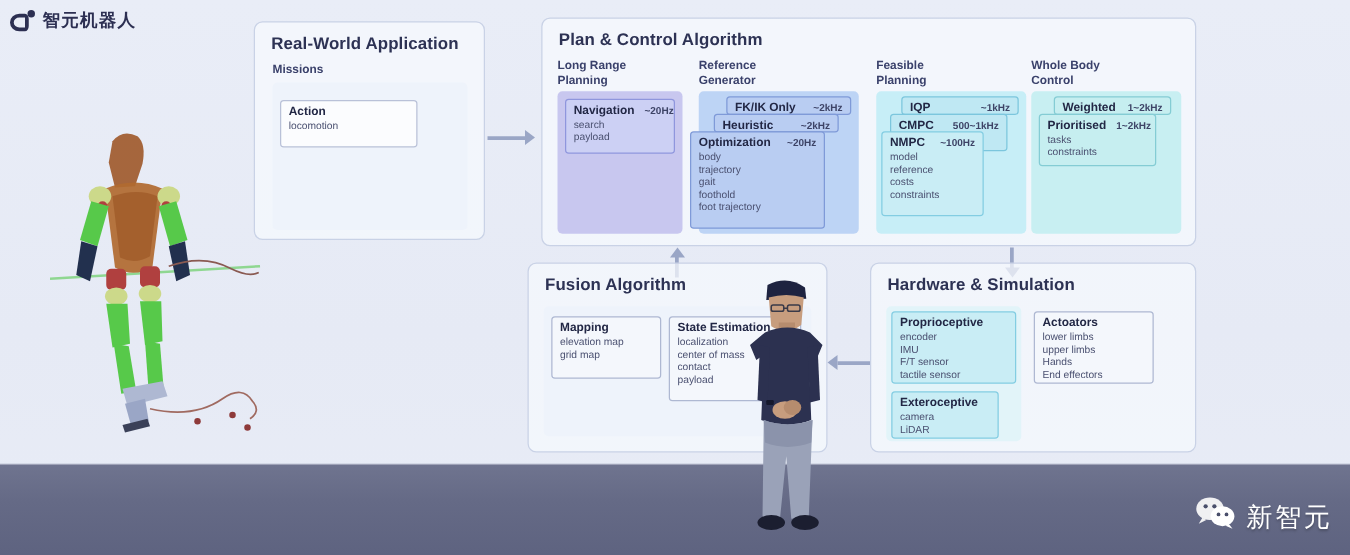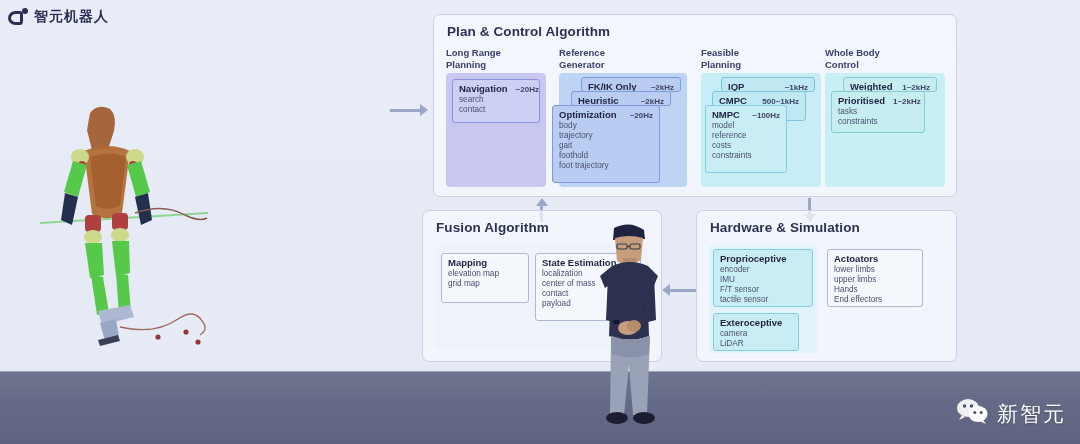--- a/index.html
+++ b/index.html
@@ -237,39 +237,51 @@
       <path d="M95 118 q28 -10 50 2 q14 7 22 3" stroke="#8a5a52" stroke-width="1.4" fill="none"></path>
       <path d="M80 232 q35 8 58 -8 q16 -11 24 2 q7 8 -2 14" stroke="#a06a60" stroke-width="1.4" fill="none"></path>
       <circle cx="118" cy="242" r="2.6" fill="#8e3a3a"></circle>
       <circle cx="146" cy="237" r="2.6" fill="#8e3a3a"></circle>
       <circle cx="158" cy="247" r="2.6" fill="#8e3a3a"></circle>
     </svg>
   </div>
 
   <div id="slide">
 
+    <div class="panel" style="left:3px; top:5px; width:185px; height:175px;">
+      <div class="panel-title">Real-World Application</div>
+      <div class="sub-label" style="left:14px; top:32px;">Missions</div>
+      <div class="zone z-pale" style="left:14px; top:48px; width:156px; height:118px;"></div>
+      <div class="tile t-plain" style="left:20px; top:62px; width:110px; height:38px;">
+        <div class="th">
+          <span class="tname">Action</span>
+          <span class="tfreq"></span>
+        </div>
+        <div class="tbody">locomotion</div>
+      </div>
+    </div>
 
     <div class="arrow" style="left:190px; top:92px; width:42px; height:14px;">
       <div class="shaft" style="left:0; top:5px; width:32px; height:3px;"></div>
       <div class="headR" style="left:30px; top:0;"></div>
     </div>
 
     <div class="panel" style="left:233px; top:2px; width:524px; height:183px;">
       <div class="panel-title">Plan &amp; Control Algorithm</div>
 
       <div class="sub-label" style="left:12px; top:32px;">Long Range
 Planning</div>
       <div class="zone z-lav" style="left:12px; top:58px; width:100px; height:114px;"></div>
       <div class="tile t-lav2" style="left:18px; top:64px; width:88px; height:44px;">
         <div class="th">
           <span class="tname">Navigation</span>
           <span class="tfreq">~20Hz</span>
         </div>
         <div class="tbody">search
-contact</div>
+payload</div>
       </div>
 
       <div class="sub-label" style="left:125px; top:32px;">Reference
 Generator</div>
       <div class="zone z-blue" style="left:125px; top:58px; width:128px; height:114px;"></div>
       <div class="tile t-blue" style="left:147px; top:62px; width:100px; height:15px;">
         <div class="th">
           <span class="tname">FK/IK Only</span>
           <span class="tfreq">~2kHz</span>
         </div>

